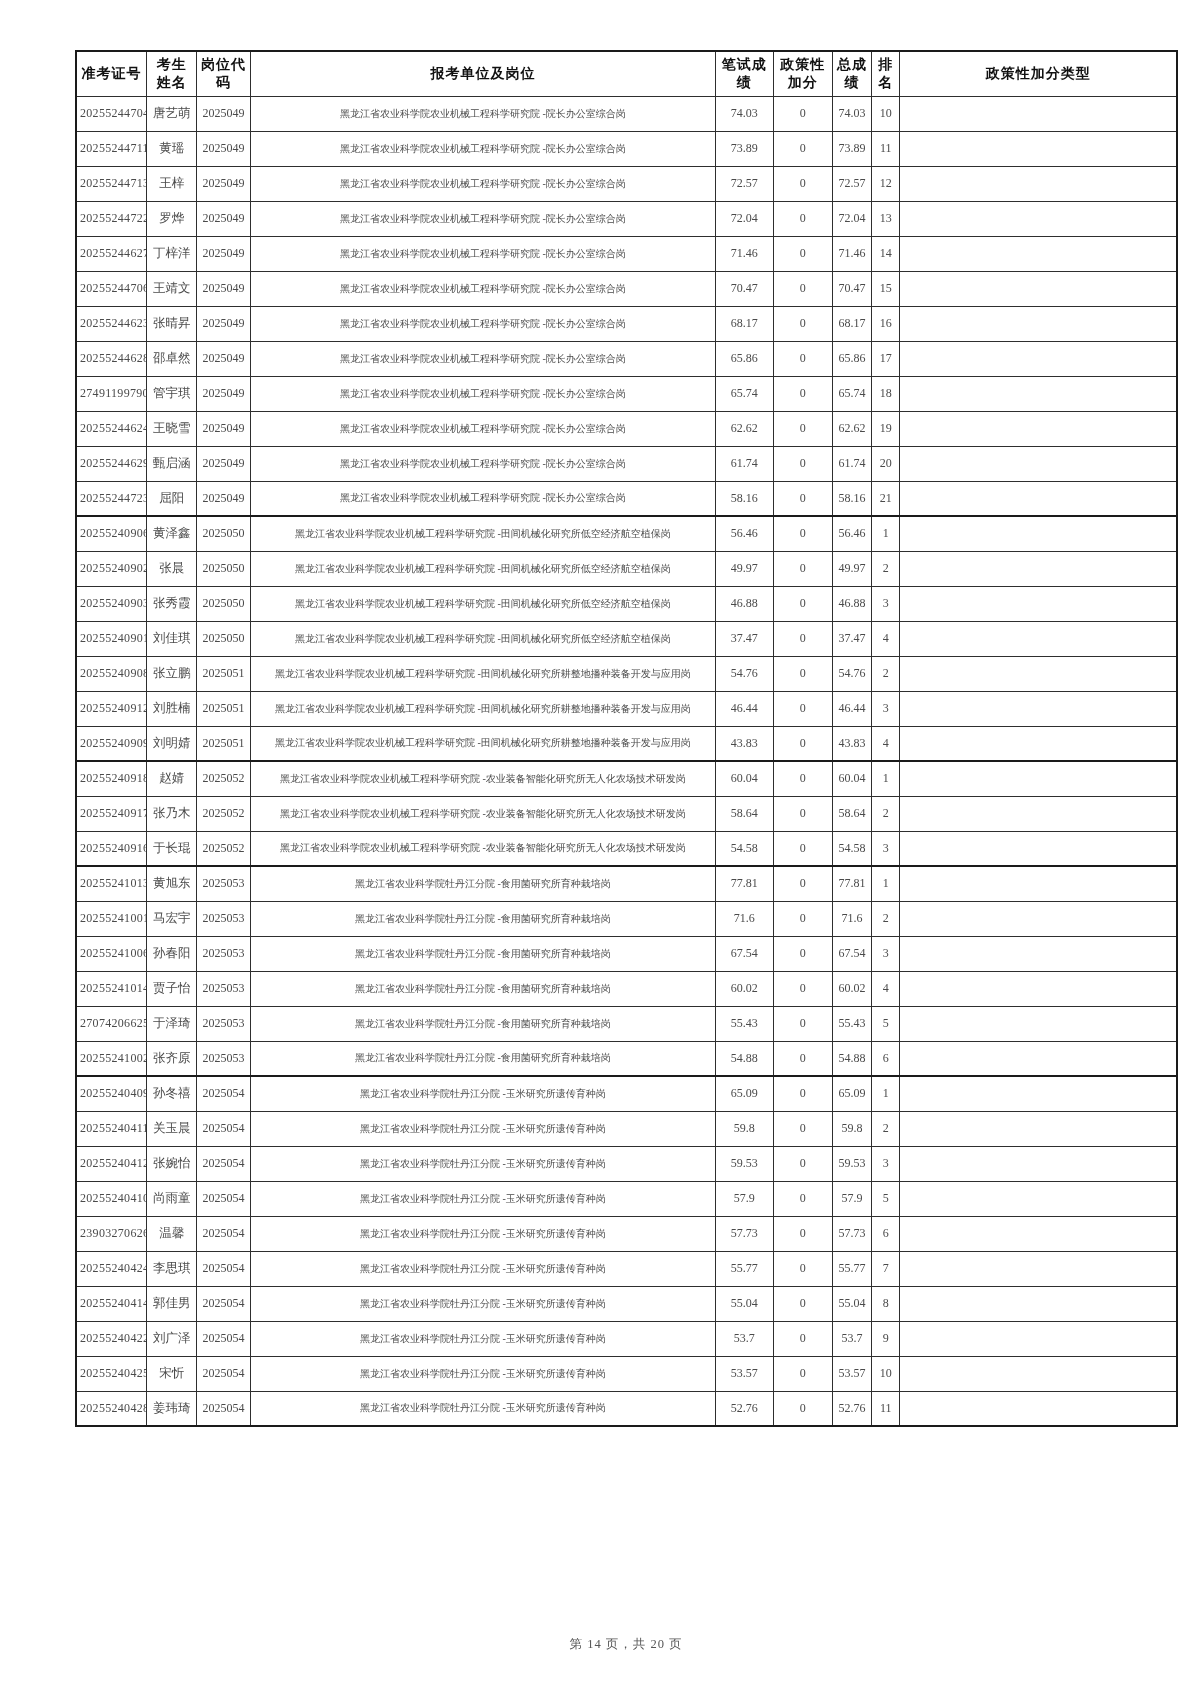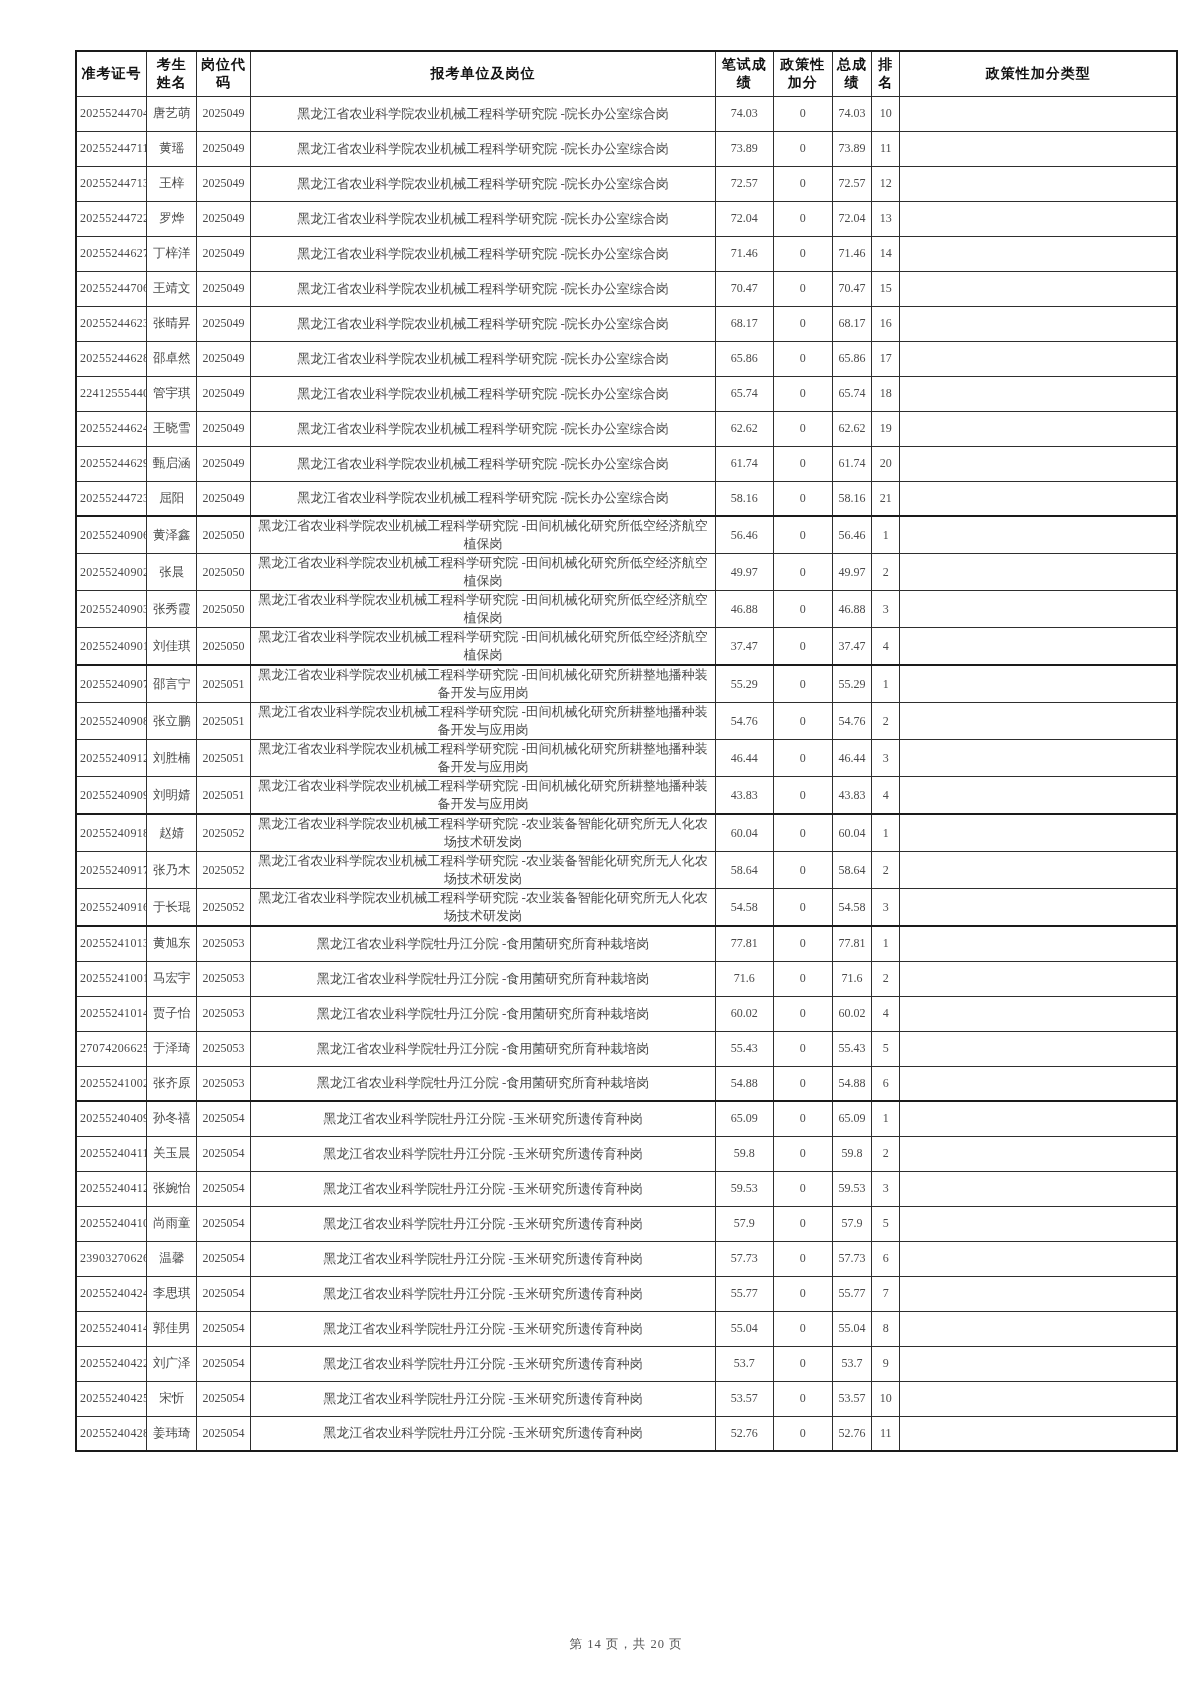--- a/index.html
+++ b/index.html
@@ -41,21 +41,21 @@
     color: #111111;
     letter-spacing: 1px;
   }
   .score-table td {
     height: 35px;
     font-size: 12.5px;
     color: #4a4a4a;
   }
   .score-table td.c1 { font-size: 12px; letter-spacing: 0.3px; }
   .score-table td.c3 { font-size: 12px; }
-  .score-table td.c4 { font-size: 13px; }
+  .score-table td.c4 { font-size: 10px; }
   .score-table td.c5, .score-table td.c6,
   .score-table td.c7, .score-table td.c8 { font-size: 12px; }
   .score-table tr.group-start td { border-top: 2px solid #1a1a1a; }
   col.c1 { width: 70px; }
   col.c2 { width: 50px; }
   col.c3 { width: 53px; }
   col.c4 { width: 462px; }
   col.c5 { width: 57px; }
   col.c6 { width: 59px; }
   col.c7 { width: 39px; }
@@ -185,21 +185,21 @@
           <td class="c2">邵卓然</td>
           <td class="c3">2025049</td>
           <td class="c4">黑龙江省农业科学院农业机械工程科学研究院 -院长办公室综合岗</td>
           <td class="c5">65.86</td>
           <td class="c6">0</td>
           <td class="c7">65.86</td>
           <td class="c8">17</td>
           <td class="c9"></td>
         </tr>
         <tr>
-          <td class="c1">22412555440</td>
+          <td class="c1">27491199790</td>
           <td class="c2">管宇琪</td>
           <td class="c3">2025049</td>
           <td class="c4">黑龙江省农业科学院农业机械工程科学研究院 -院长办公室综合岗</td>
           <td class="c5">65.74</td>
           <td class="c6">0</td>
           <td class="c7">65.74</td>
           <td class="c8">18</td>
           <td class="c9"></td>
         </tr>
         <tr>
@@ -272,31 +272,20 @@
           <td class="c1">20255240901</td>
           <td class="c2">刘佳琪</td>
           <td class="c3">2025050</td>
           <td class="c4">黑龙江省农业科学院农业机械工程科学研究院 -田间机械化研究所低空经济航空植保岗</td>
           <td class="c5">37.47</td>
           <td class="c6">0</td>
           <td class="c7">37.47</td>
           <td class="c8">4</td>
           <td class="c9"></td>
         </tr>
-        <tr class="group-start">
-          <td class="c1">20255240907</td>
-          <td class="c2">邵言宁</td>
-          <td class="c3">2025051</td>
-          <td class="c4">黑龙江省农业科学院农业机械工程科学研究院 -田间机械化研究所耕整地播种装备开发与应用岗</td>
-          <td class="c5">55.29</td>
-          <td class="c6">0</td>
-          <td class="c7">55.29</td>
-          <td class="c8">1</td>
-          <td class="c9"></td>
-        </tr>
         <tr>
           <td class="c1">20255240908</td>
           <td class="c2">张立鹏</td>
           <td class="c3">2025051</td>
           <td class="c4">黑龙江省农业科学院农业机械工程科学研究院 -田间机械化研究所耕整地播种装备开发与应用岗</td>
           <td class="c5">54.76</td>
           <td class="c6">0</td>
           <td class="c7">54.76</td>
           <td class="c8">2</td>
           <td class="c9"></td>
@@ -369,20 +358,31 @@
         </tr>
         <tr>
           <td class="c1">20255241001</td>
           <td class="c2">马宏宇</td>
           <td class="c3">2025053</td>
           <td class="c4">黑龙江省农业科学院牡丹江分院 -食用菌研究所育种栽培岗</td>
           <td class="c5">71.6</td>
           <td class="c6">0</td>
           <td class="c7">71.6</td>
           <td class="c8">2</td>
+          <td class="c9"></td>
+        </tr>
+        <tr>
+          <td class="c1">20255241006</td>
+          <td class="c2">孙春阳</td>
+          <td class="c3">2025053</td>
+          <td class="c4">黑龙江省农业科学院牡丹江分院 -食用菌研究所育种栽培岗</td>
+          <td class="c5">67.54</td>
+          <td class="c6">0</td>
+          <td class="c7">67.54</td>
+          <td class="c8">3</td>
           <td class="c9"></td>
         </tr>
         <tr>
           <td class="c1">20255241014</td>
           <td class="c2">贾子怡</td>
           <td class="c3">2025053</td>
           <td class="c4">黑龙江省农业科学院牡丹江分院 -食用菌研究所育种栽培岗</td>
           <td class="c5">60.02</td>
           <td class="c6">0</td>
           <td class="c7">60.02</td>

